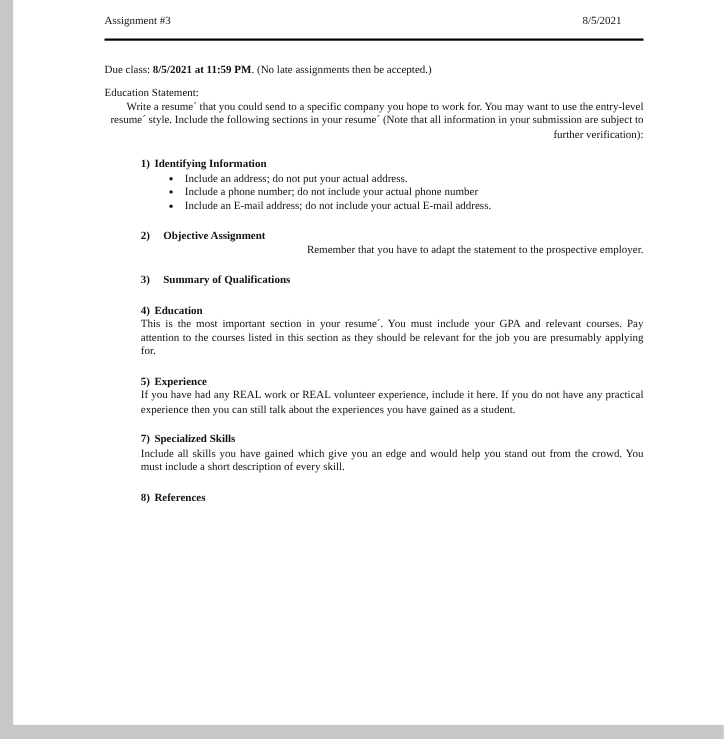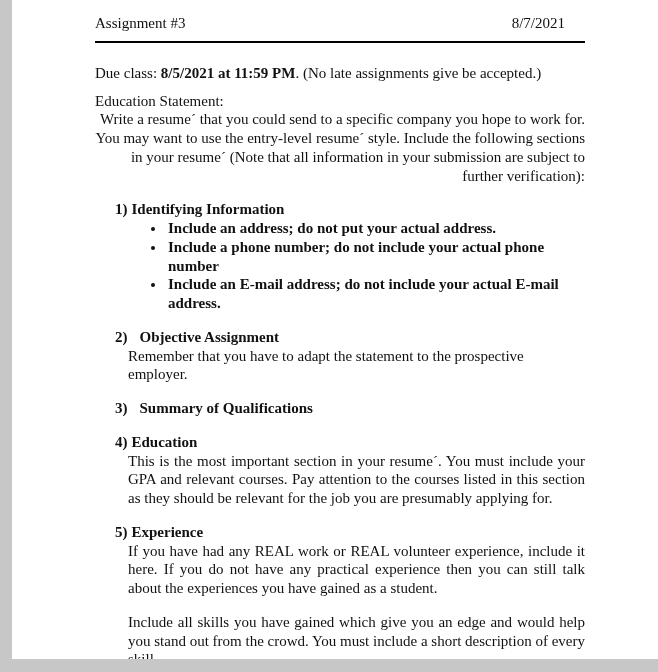--- a/index.html
+++ b/index.html
@@ -15,60 +15,60 @@
     position: absolute; left: 0; top: 0; width: 12px; height: 100%;
     background: #c7c7c7;
   }
   .bottom-strip {
     position: absolute; left: 0; bottom: 0; width: 100%; height: 13px;
     background: #c7c7c7;
   }
   .page {
     position: absolute; left: 0; top: 0; width: 658px; height: 491px;
     padding: 14px 73px 0 95px;
-    font-size: 15px; line-height: 1.25;
+    font-size: 10px; line-height: 1.25;
   }
   .doc-header {
     display: flex; justify-content: space-between; align-items: baseline;
   }
   .doc-header .hdr-right { margin-right: 20px; }
   .header-rule {
     border: none; border-bottom: 2.5px solid #000000;
     margin-top: 8px;
   }
   .due-line { margin-top: 21px; }
   .due-line b { font-weight: bold; }
   .hw-label { margin-top: 9px; }
   .hw-body { margin-top: 0; text-align: right; }
   .section { margin-top: 15px; margin-left: 20px; }
-  .section-heading { font-weight: bold; }
+  .section-heading { font-weight: bold; margin-left: 13px; }
   .section-heading .num { display: inline-block; margin-right: 4px; }
   .section-heading .num.wide-gap { margin-right: 12px; }
   .section-heading .suffix { font-weight: normal; }
   .section-body { margin-left: 13px; text-align: justify; }
-  .section-body.single { text-align: left; }
+  .section-body.single { text-align: right; }
   ul.bullets {
     margin-left: 35px; list-style: disc outside;
     padding-left: 16px;
   }
-  ul.bullets li { padding-left: 2px; font-weight: bold; }
+  ul.bullets li { padding-left: 2px; }
 </style>
 </head>
 <body>
 
 <div class="canvas">
   <div class="page">
 
     <div class="doc-header">
       <span class="hdr-left">Assignment #3</span>
-      <span class="hdr-right">8/7/2021</span>
+      <span class="hdr-right">8/5/2021</span>
     </div>
     <hr class="header-rule">
 
-    <p class="due-line"><span>Due class: </span><b>8/5/2021 at 11:59 PM</b><span>. (No late assignments give be accepted.)</span></p>
+    <p class="due-line"><span>Due class: </span><b>8/5/2021 at 11:59 PM</b><span>. (No late assignments then be accepted.)</span></p>
 
     <p class="hw-label">Education Statement:</p>
     <p class="hw-body">Write a resume´ that you could send to a specific company you hope to work for. You may want to use the entry-level resume´ style. Include the following sections in your resume´ (Note that all information in your submission are subject to further verification):</p>
 
     <div class="section">
       <div class="section-heading">
         <span class="num">1)</span><span class="title">Identifying Information</span>
       </div>
       <ul class="bullets">
         <li>Include an address; do not put your actual address.</li>
@@ -99,20 +99,23 @@
 
     <div class="section">
       <div class="section-heading">
         <span class="num">5)</span><span class="title">Experience</span>
       </div>
       <div class="section-body">If you have had any REAL work or REAL volunteer experience, include it here. If you do not have any practical experience then you can still talk about the experiences you have gained as a student.</div>
     </div>
 
 
     <div class="section">
+      <div class="section-heading">
+        <span class="num">7)</span><span class="title">Specialized Skills</span>
+      </div>
       <div class="section-body">Include all skills you have gained which give you an edge and would help you stand out from the crowd. You must include a short description of every skill.</div>
     </div>
 
     <div class="section">
       <div class="section-heading">
         <span class="num">8)</span><span class="title">References</span>
       </div>
     </div>
 
   </div>

